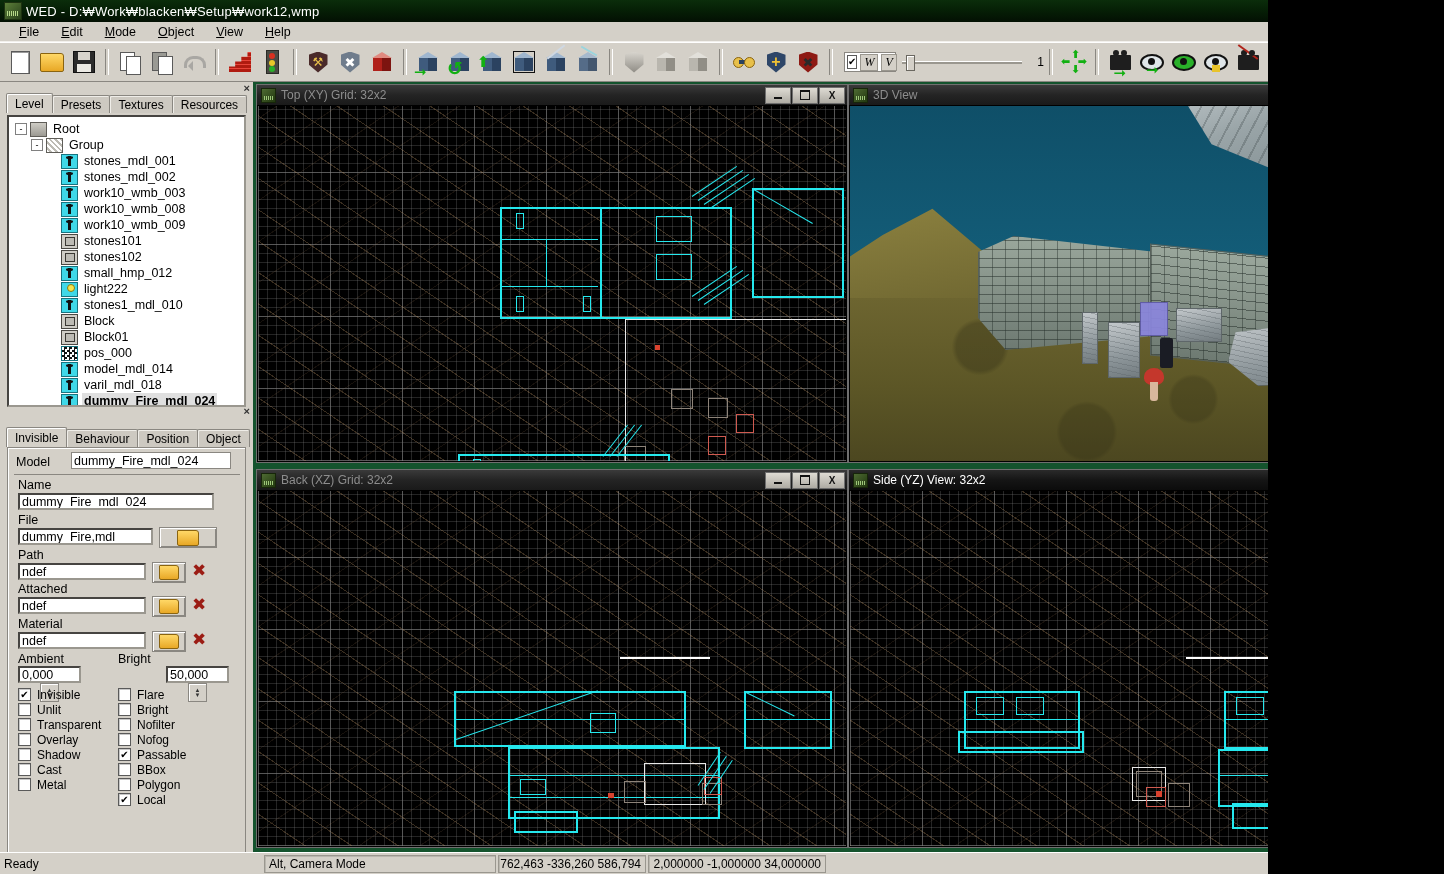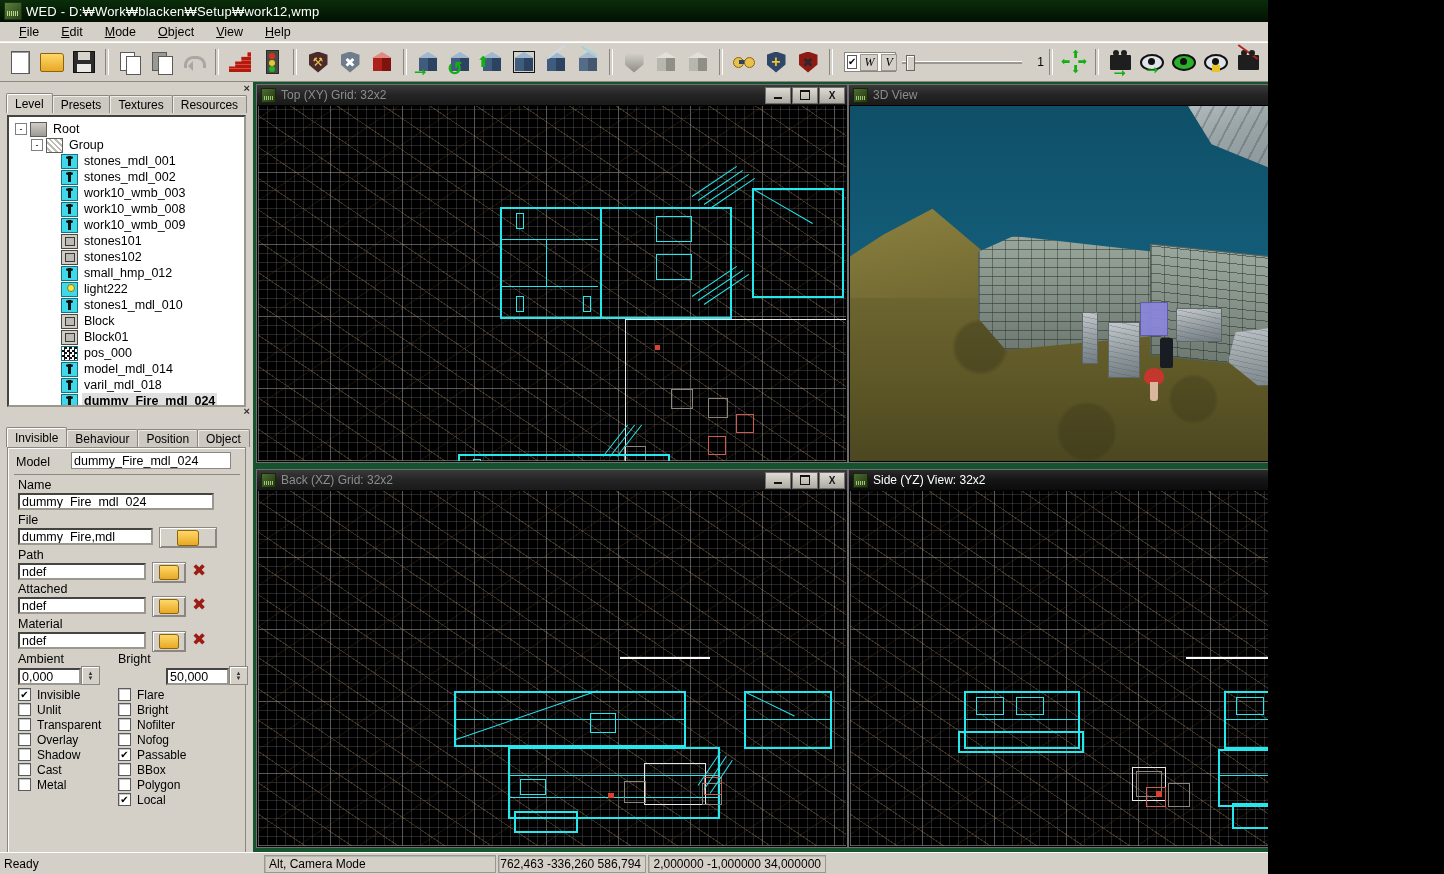--- a/index.html
+++ b/index.html
@@ -159,21 +159,21 @@
   .tinput{border:2px inset #9a978f;background:#fff;height:17px;font-size:12.5px;
        display:flex;align-items:center;padding:0 2px;box-sizing:border-box;overflow:hidden;
        font-family:"Liberation Sans",sans-serif;}
   .fbtn{width:32px;height:19px;background:#d4d0c8;border:1px solid #8a8781;
        box-shadow:inset 1px 1px 0 #fff, inset -1px -1px 0 #8a8781;
        display:flex;align-items:center;justify-content:center;}
   .fbtn .ic-folder{width:18px;height:13px;}
   .xbtn{width:22px;height:19px;display:flex;align-items:center;justify-content:center;
        color:#9b1c14;font-weight:bold;font-size:17px;line-height:1;
        font-family:"DejaVu Sans",sans-serif;}
-  .spinbox{display:flex;align-items:flex-end;}
+  .spinbox{display:flex;align-items:center;flex-direction:column;}
   .spin{width:17px;height:17px;border:1px solid #8a8781;background:#d4d0c8;
        box-shadow:inset 1px 1px 0 #fff;display:flex;flex-direction:column;
        align-items:center;justify-content:center;font-size:6px;line-height:5px;color:#333;}
   .ckitem{display:flex;align-items:center;height:15px;margin-bottom:0px;}
   .ckbox{width:11px;height:11px;border:1px solid #5a5a5a;background:#fff;margin-right:6px;
        box-shadow:inset 1px 1px 0 #c8c8c8;display:flex;align-items:center;justify-content:center;
        font-size:10px;line-height:9px;color:#000;flex:none;font-family:"DejaVu Sans",sans-serif;}
 
   
   .vp{position:absolute;background:#000;border:1px solid #6f6f6f;box-sizing:border-box;}

